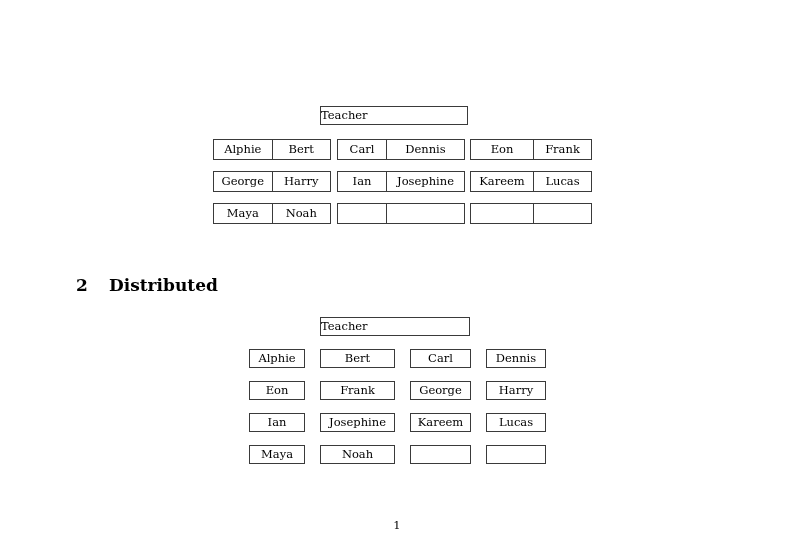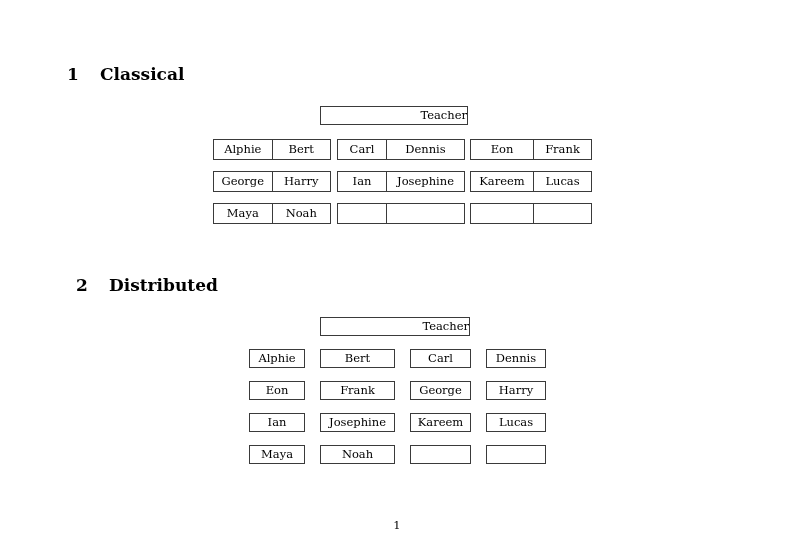--- a/index.html
+++ b/index.html
@@ -39,21 +39,21 @@
   #heading-distributed { left: 76px; top: 275px; }
 
   
   .teacher-box {
     position: absolute;
     box-sizing: border-box;
     border: 1px solid #3a3a3a;
     background: #ffffff;
     height: 19px;
     line-height: 17px;
-    text-align: right;
+    text-align: left;
     font-size: 11.5px;
     white-space: nowrap;
   }
 
   .group-table {
     position: absolute;
     border-collapse: collapse;
     table-layout: fixed;
     background: #ffffff;
   }
@@ -120,23 +120,20 @@
     text-align: center;
     font-size: 11.5px;
     line-height: 14px;
   }
 </style>
 </head>
 <body>
 
 <div class="page">
 
-  <div class="section-heading" id="heading-classical">
-    <span class="sec-num">1</span><span class="sec-title">Classical</span>
-  </div>
 
   <div class="teacher-box" id="classical-teacher">Teacher</div>
 
   <table class="group-table cls-g1 cls-r1">
     <tbody>
         <tr>
       <td>Alphie</td>
       <td>Bert</td>
     </tr>
   </tbody>

